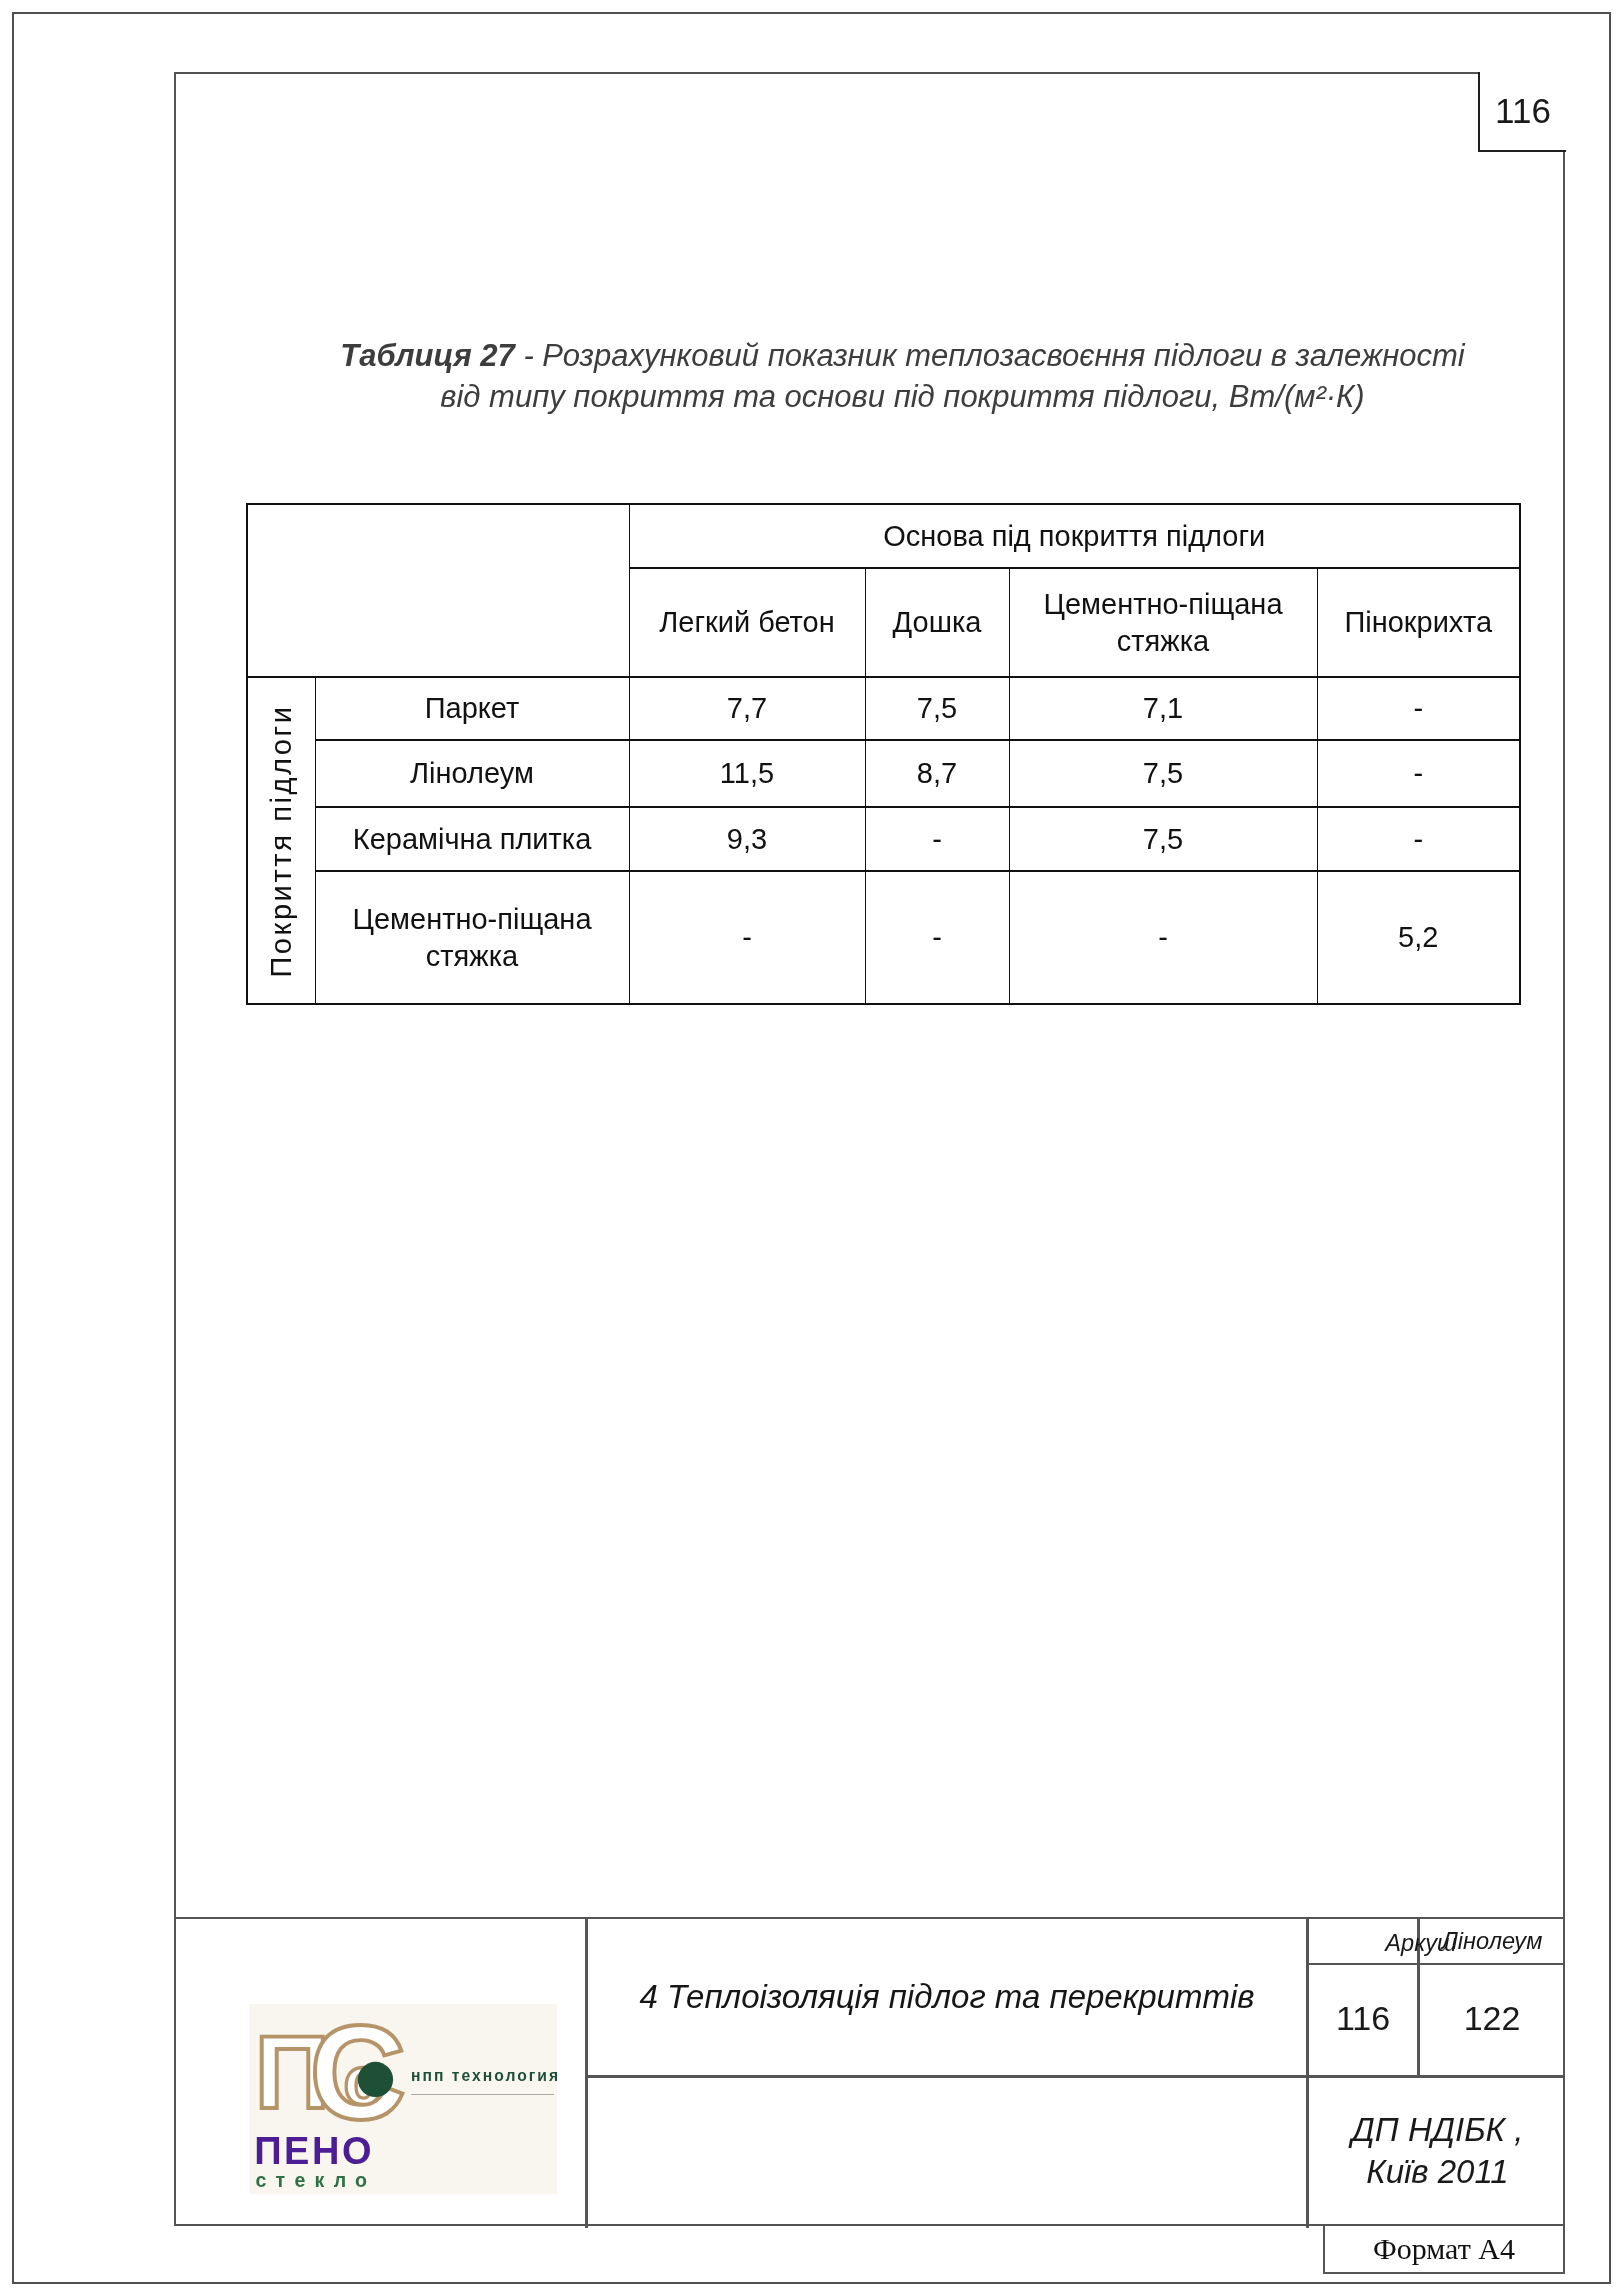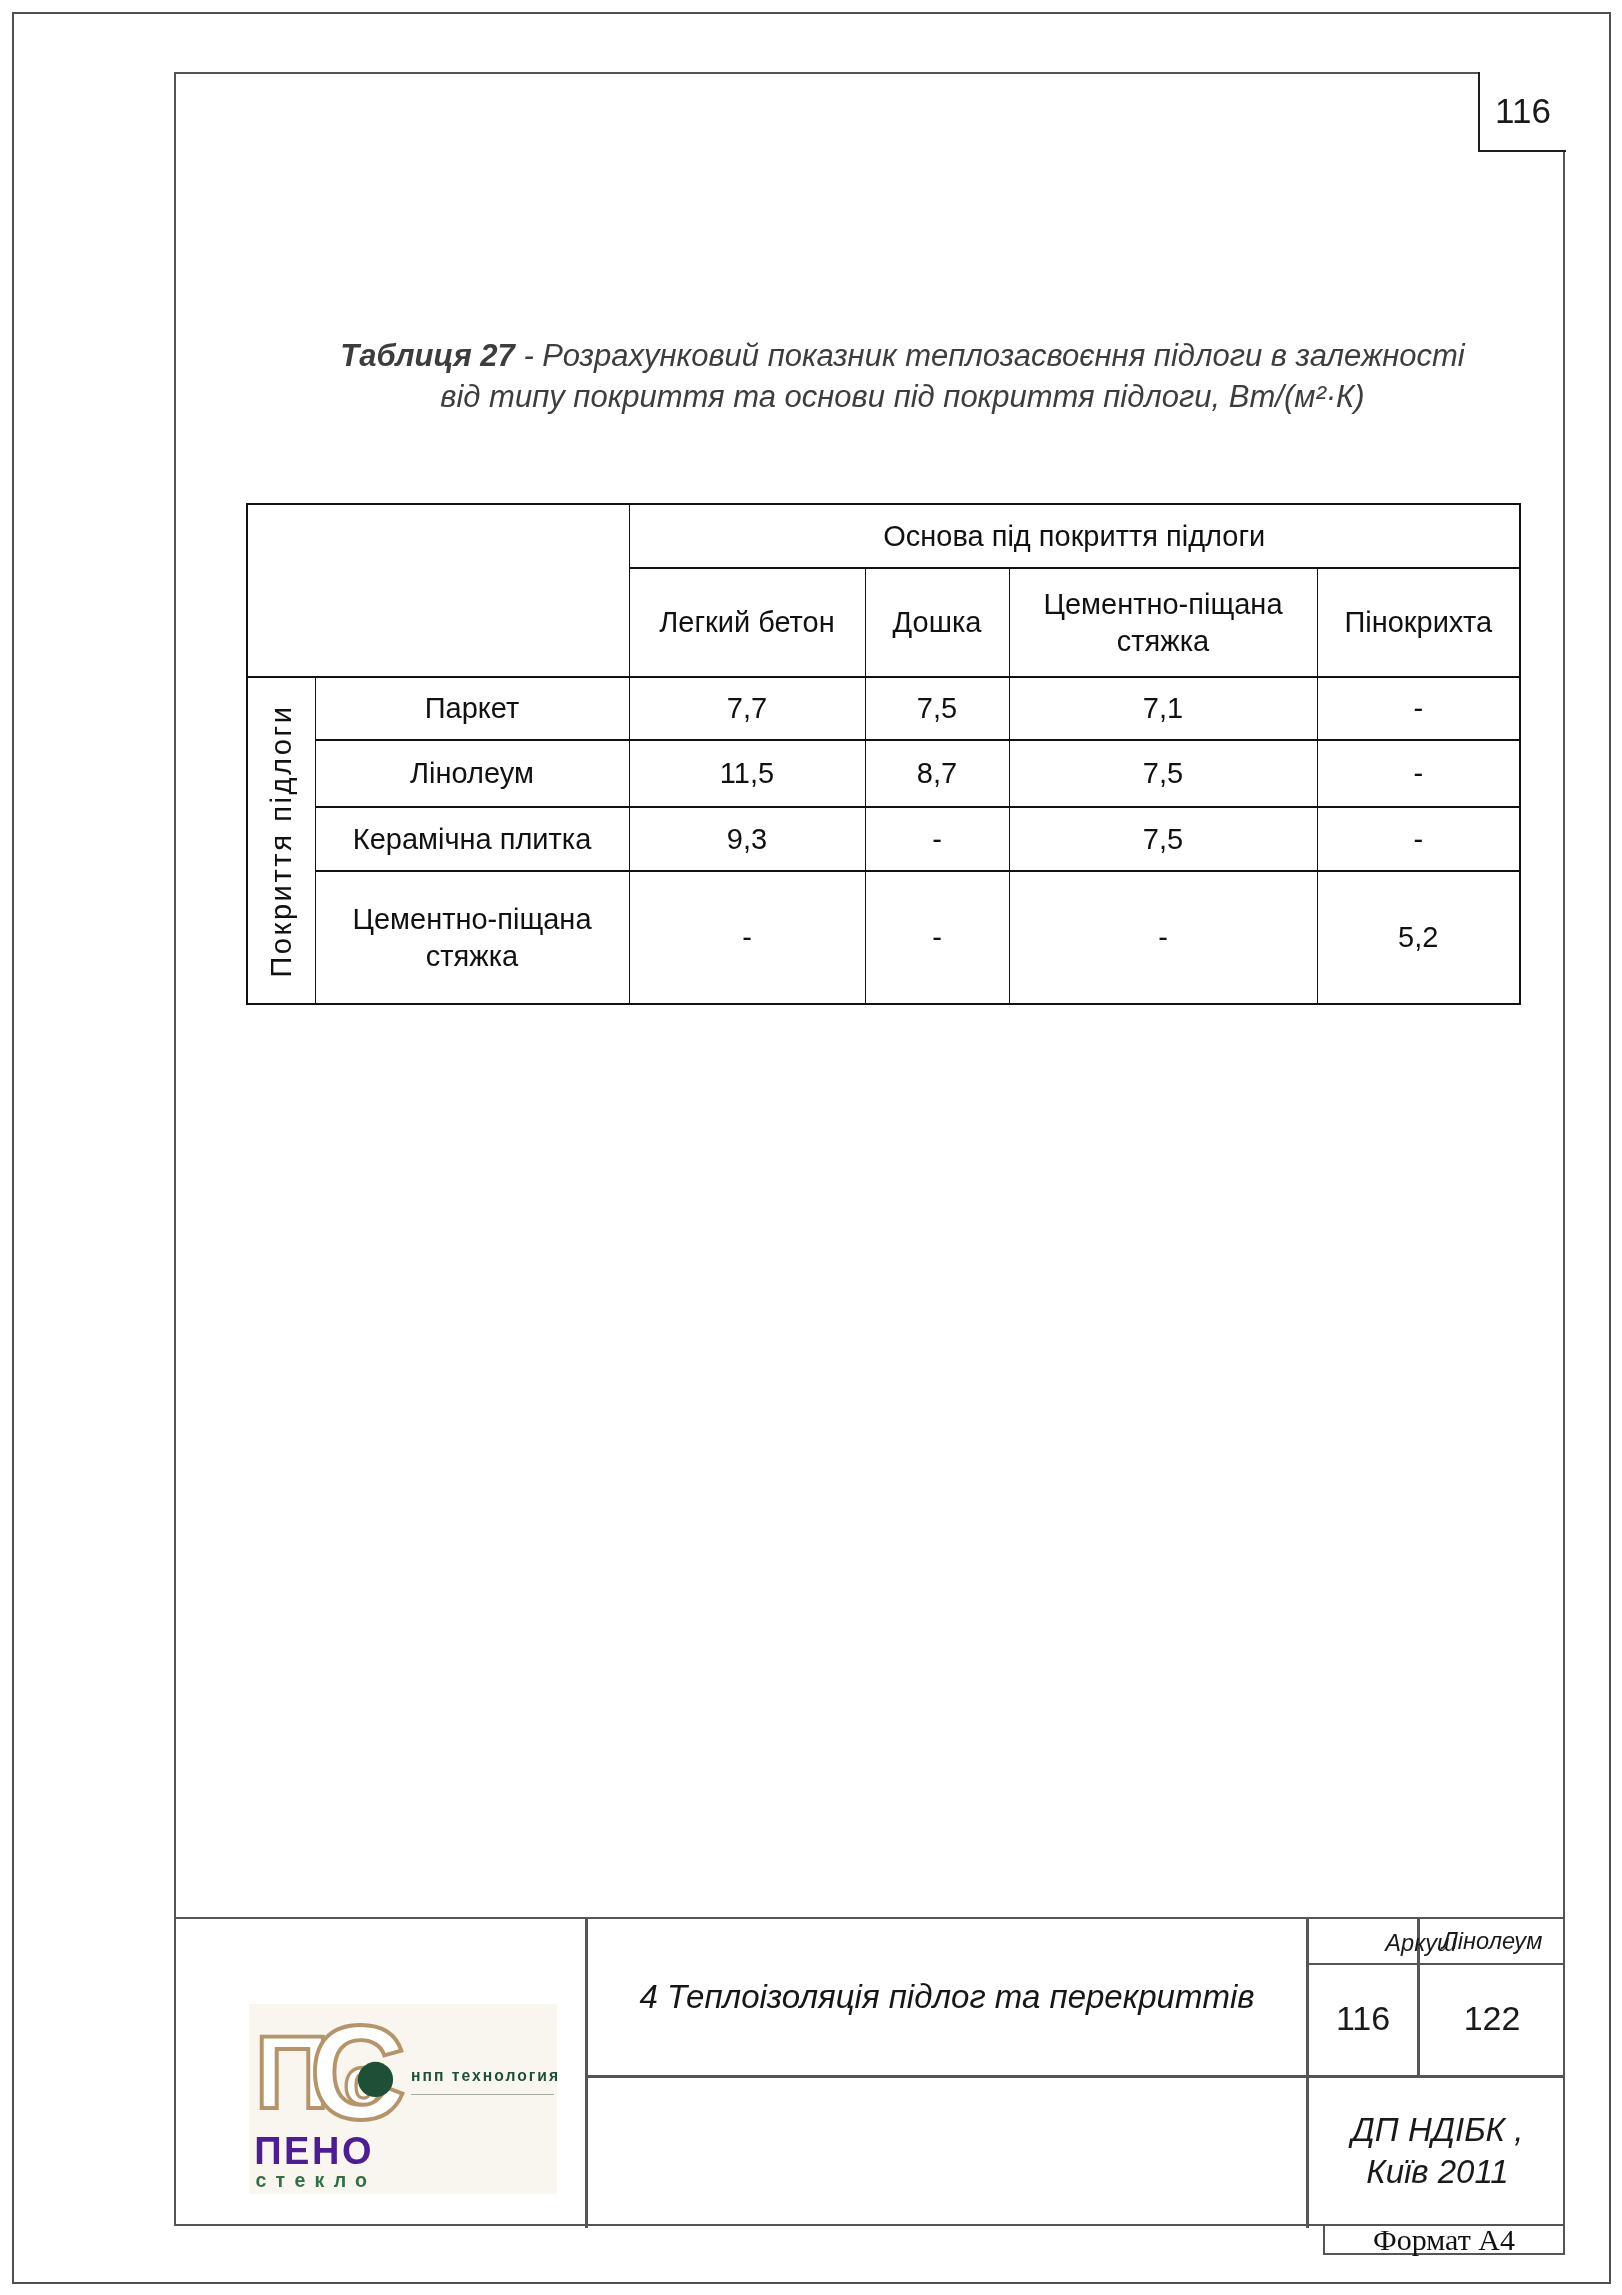--- a/index.html
+++ b/index.html
@@ -43,21 +43,21 @@
   .footer { position: absolute; left: 174px; top: 1917px; width: 1391px; height: 309px;
             border-top: 2.6px solid #555; }
   .footer .vline { position: absolute; top: 0; width: 2.6px; background: #555; }
   .footer .hline { position: absolute; height: 2.6px; background: #555; }
   .cell { position: absolute; display: flex; align-items: center; justify-content: center; }
   .sec-title { font-style: italic; font-size: 33px; color: #161616; }
   .sheet-label { font-style: italic; font-size: 23.6px; }
   .sheet-value { font-size: 34px; }
   .org-cell { font-style: italic; font-size: 33px; line-height: 42px; text-align: center; }
 
-  .format-box { position: absolute; left: 1323px; top: 2226px; width: 242px; height: 29px;
+  .format-box { position: absolute; left: 1323px; top: 2226px; width: 242px; height: 48px;
                 border: 2px solid #555; border-top: none;
                 display: flex; align-items: center; justify-content: center;
                 font-family: "Liberation Serif", serif; font-size: 30px; color: #111; }
 
   .logo { position: absolute; left: 75px; top: 85px; width: 308px; height: 190px;
           background: #f8f6ef; }
   .logo svg { position: absolute; left: 3.9px; top: 5.2px; }
   .logo .tagline { position: absolute; left: 162px; top: 63px; font-size: 15.7px; font-weight: bold;
                    letter-spacing: 2px; color: #1d5035; white-space: nowrap; }
   .logo .tagline-rule { position: absolute; left: 162px; top: 90px; width: 143px; height: 1.3px;

